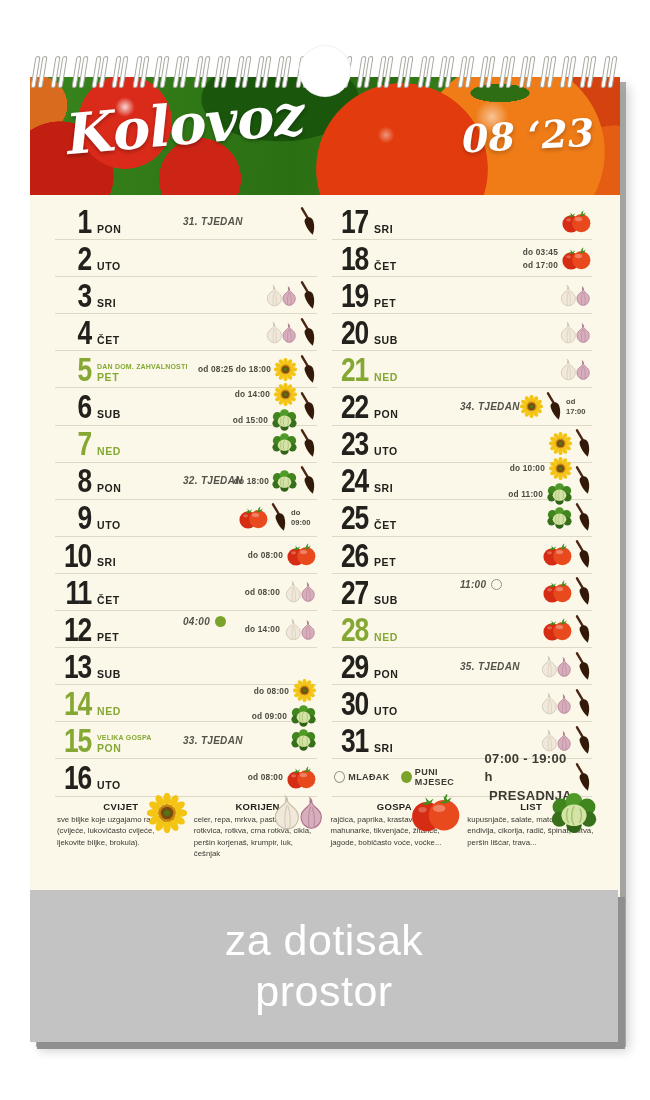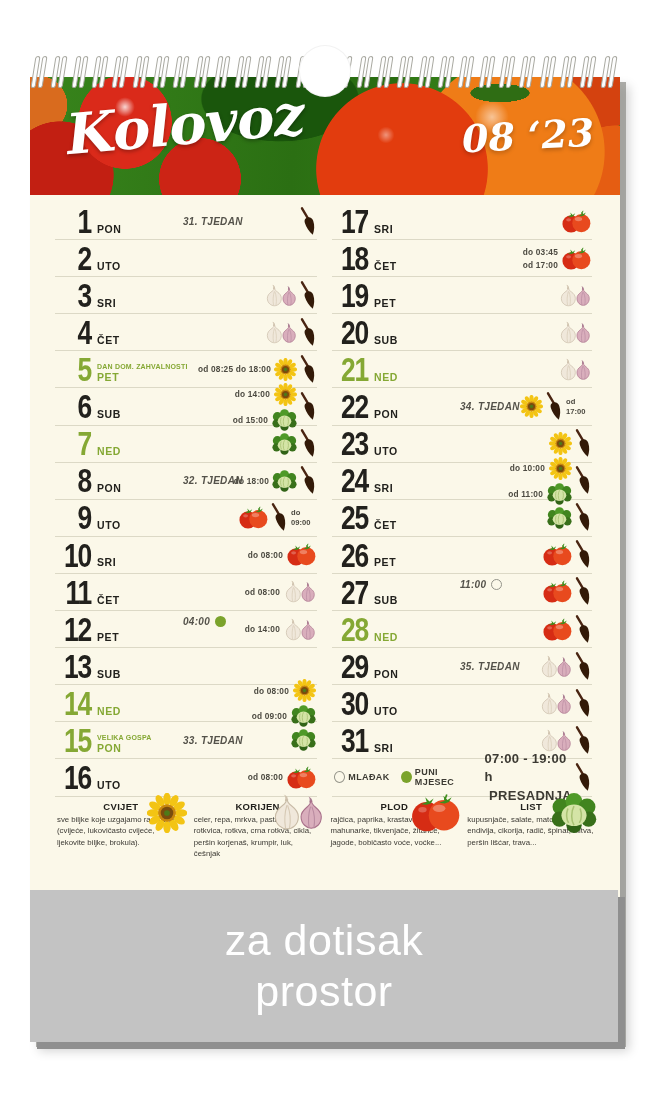--- a/index.html
+++ b/index.html
@@ -786,21 +786,21 @@
       <div class="cat">
         <p class="cat-title">KORIJEN</p>
         <p class="cat-text">celer, repa, mrkva, pastrnjak, rotkvica, rotkva, crna rotkva, cikla, peršin korjenaš, krumpir, luk, češnjak</p>
         <span class="cat-icon">
           <svg class="ic ic-garlic">
             <use href="#sym-garlic" xlink:href="#sym-garlic"></use>
           </svg>
         </span>
       </div>
       <div class="cat">
-        <p class="cat-title">PLOD</p>
+        <p class="cat-title">GOSPA</p>
         <p class="cat-text">rajčica, paprika, krastavac, mahunarke, tikvenjače, žitarice, jagode, bobičasto voće, voćke...</p>
         <span class="cat-icon">
           <svg class="ic ic-tomato">
             <use href="#sym-tomato" xlink:href="#sym-tomato"></use>
           </svg>
         </span>
       </div>
       <div class="cat">
         <p class="cat-title">LIST</p>
         <p class="cat-text">kupusnjače, salate, matovilac, endivija, cikorija, radič, špinat, blitva, peršin lišćar, trava...</p>

